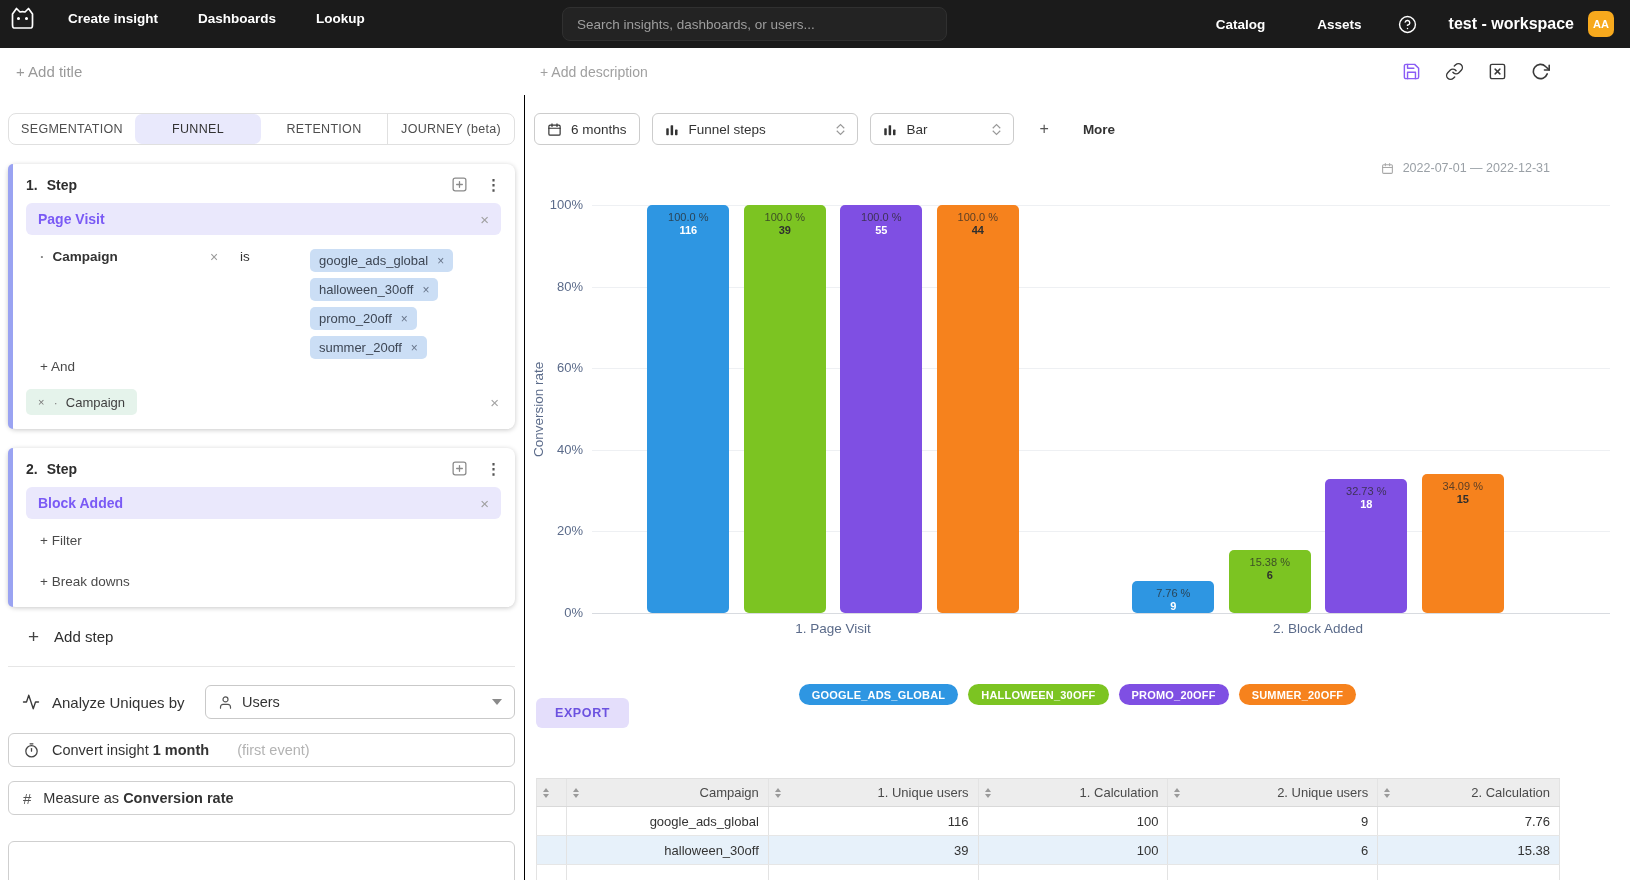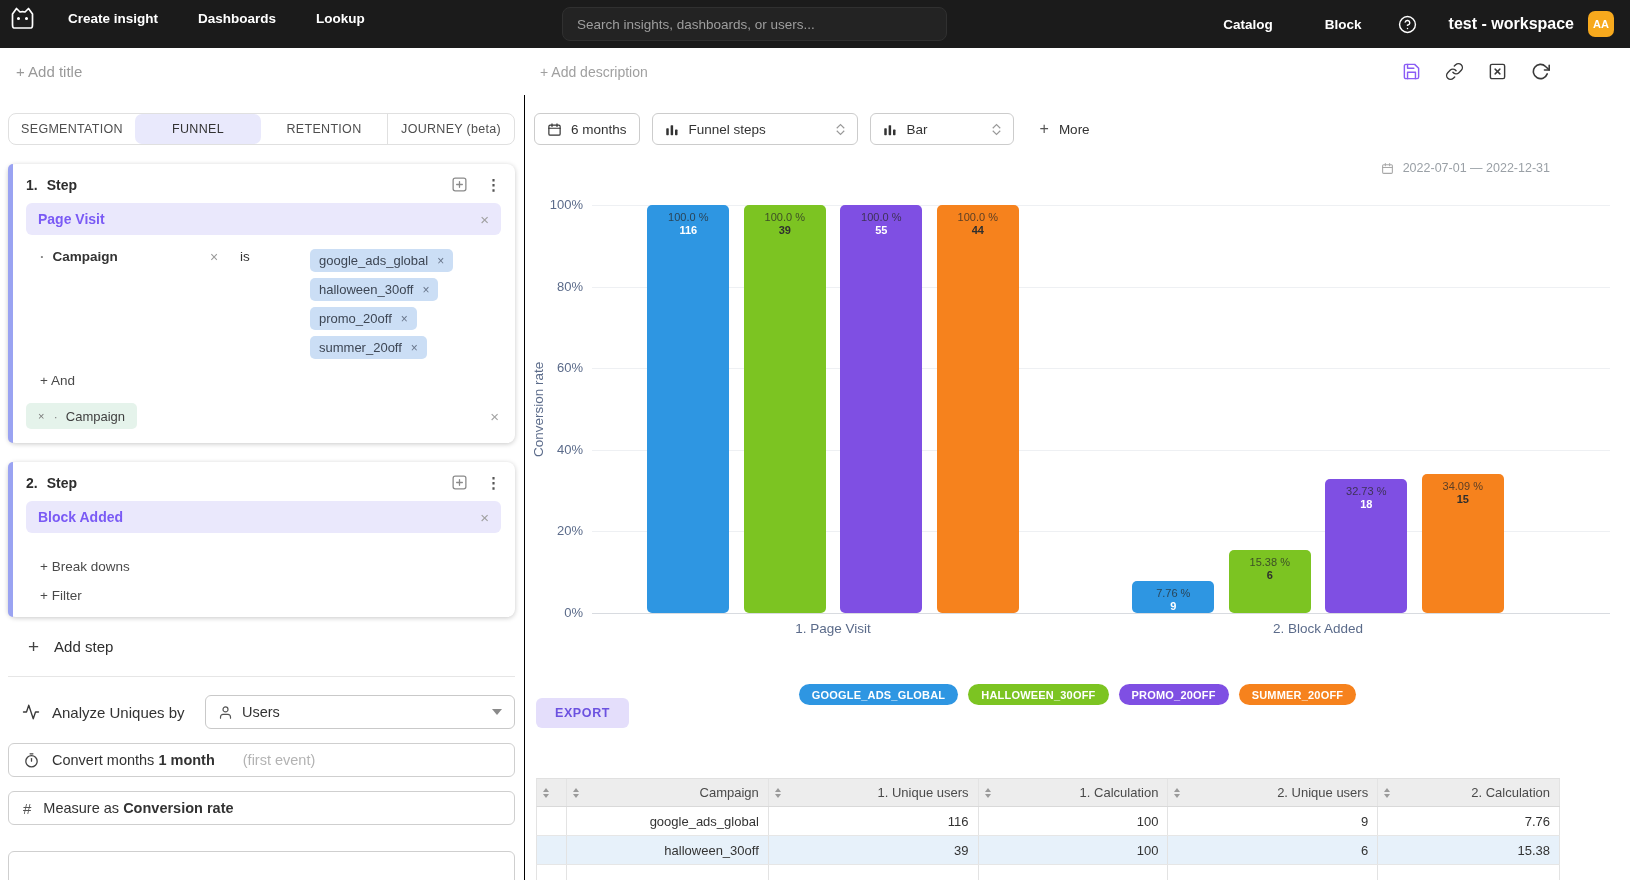--- a/index.html
+++ b/index.html
@@ -56,21 +56,21 @@
   .event-row .x{margin-left:auto;color:#a0a0a0;font-weight:400;font-size:15px;cursor:pointer;}
   .filter-grid{display:grid;grid-template-columns:170px 30px 70px auto;margin-top:14px;padding-left:14px;
                font-size:13.5px;color:#333;align-items:start;}
   .prop{font-weight:700;}
   .bullet{color:#888;margin-right:8px;}
   .gray-x{color:#9a9a9a;font-size:14px;cursor:pointer;}
   .pill-col{display:flex;flex-direction:column;gap:6px;align-items:flex-start;}
   .value-pill{background:#cbdef5;border-radius:5px;height:23px;display:inline-flex;align-items:center;
               padding:0 9px;font-size:13px;color:#3d4654;gap:9px;}
   .value-pill .x{color:#68758a;font-size:12px;cursor:pointer;}
-  .and-label{margin-top:14px;padding-left:14px;color:#4a4a4a;font-size:13.5px;cursor:pointer;}
+  .and-label{padding-left:14px;color:#4a4a4a;font-size:13.5px;cursor:pointer;}
   .breakdown-row{margin-top:15px;display:flex;align-items:center;padding-left:0;}
   .breakdown-pill{background:#e5f3eb;border-radius:5px;height:26px;display:inline-flex;align-items:center;
                   padding:0 12px;gap:9px;font-size:13px;color:#3f3f3f;}
   .breakdown-pill .x{color:#777;font-size:11px;cursor:pointer;}
   .breakdown-row > .x{margin-left:auto;color:#a3a3a3;font-size:15px;margin-right:2px;cursor:pointer;}
   .link-label{margin-top:14px;padding-left:14px;color:#4a4a4a;font-size:13.5px;cursor:pointer;}
   .link-label.second{margin-top:26px;margin-bottom:4px;}
   .add-step{display:flex;align-items:center;gap:15px;margin:20px 0 0 20px;font-size:15px;color:#2e2e2e;cursor:pointer;}
   .add-step .plus{font-size:19px;color:#444;font-weight:400;line-height:1;}
   .panel-divider{height:1px;background:#e6e6e6;margin:20px 0 18px 0;}
@@ -91,21 +91,21 @@
   
   .main{position:absolute;top:95px;left:525px;right:0;bottom:0;overflow:hidden;background:#fff;}
   .controls{position:absolute;top:18px;left:9px;display:flex;align-items:center;gap:12px;}
   .ctrl{height:32px;border:1px solid #ccc;border-radius:6px;background:#fff;display:flex;align-items:center;
         padding:0 12px;font-size:13.5px;color:#333;gap:9px;box-sizing:border-box;cursor:pointer;}
   .ctrl .chevs{margin-left:auto;display:flex;flex-direction:column;gap:1px;color:#999;}
   .ctrl.w-funnel{width:206px;}
   .ctrl.w-type{width:144px;}
   .more-btn{display:flex;align-items:center;gap:10px;margin-left:14px;font-size:13.5px;color:#333;cursor:pointer;}
   .more-btn .plus{color:#555;font-size:16px;}
-  .more-btn .txt{font-weight:400;}
+  .more-btn .txt{font-weight:700;margin-left:24px;}
   .date-range{position:absolute;top:66px;right:80px;display:flex;align-items:center;gap:9px;
               color:#9aa0a6;font-size:12.5px;}
 
   .chart{position:absolute;left:0;top:100px;width:1105px;height:450px;}
   .ylabel{position:absolute;left:6px;top:10px;height:408px;display:flex;align-items:center;justify-content:center;
           writing-mode:vertical-rl;transform:rotate(180deg);color:#5b6b8a;font-size:13.5px;}
   .plot{position:absolute;left:67px;top:10px;width:1018px;height:408px;border-bottom:1px solid #d8dbe0;}
   .gridline{position:absolute;left:0;right:0;height:1px;background:#eef0f3;}
   .ytick{position:absolute;width:56px;text-align:right;font-size:13px;color:#5b6b8a;}
   .bar{position:absolute;border-radius:5px;box-sizing:border-box;}
@@ -149,21 +149,21 @@
         <span class="nav-item">Create insight</span>
         <span class="nav-item">Dashboards</span>
         <span class="nav-item">Lookup</span>
       </div>
     </div>
     <div class="search">
       <input type="text" placeholder="Search insights, dashboards, or users..." style="">
     </div>
     <div class="nav-right">
       <span class="nav-item catalog">Catalog</span>
-      <span class="nav-item assets">Block</span>
+      <span class="nav-item assets">Assets</span>
       <span class="help-icon">
         <svg width="19" height="19" viewBox="0 0 24 24" fill="none" stroke="currentColor" stroke-width="1.8" stroke-linecap="round">
           <circle cx="12" cy="12" r="10"></circle>
             <path d="M9.09 9a3 3 0 0 1 5.83 1c0 2-3 3-3 3"></path>
             <line x1="12" y1="17" x2="12.01" y2="17"></line>
         </svg>
       </span>
       <span class="workspace">test - workspace</span>
       <span class="avatar">AA</span>
     </div>
@@ -275,22 +275,22 @@
                 <line x1="8" y1="12" x2="16" y2="12"></line>
             </svg>
           </span>
           <span class="kebab">⋮</span>
         </span>
       </div>
       <div class="event-row">
         <span>Block Added</span>
         <span class="x">×</span>
       </div>
+      <div class="link-label">+ Filter</div>
       <div class="link-label second">+ Break downs</div>
-      <div class="link-label">+ Filter</div>
     </div>
 
     <div class="add-step">
       <span class="plus">+</span>
       <span>Add step</span>
     </div>
 
     <div class="panel-divider"></div>
 
     <div class="analyze-row">
@@ -313,21 +313,21 @@
     </div>
 
     <div class="option-box">
       <span>
         <svg width="17" height="17" viewBox="0 0 24 24" fill="none" stroke="#444" stroke-width="1.8" stroke-linecap="round">
           <circle cx="12" cy="13" r="8"></circle>
             <line x1="12" y1="13" x2="12" y2="9.2"></line>
             <line x1="10" y1="2.5" x2="14" y2="2.5"></line>
         </svg>
       </span>
-      <span><span>Convert months</span>&nbsp;<b>1 month</b></span>
+      <span><span>Convert insight</span>&nbsp;<b>1 month</b></span>
       <span class="muted">(first event)</span>
     </div>
 
     <div class="option-box">
       <span class="hash">#</span>
       <span><span>Measure as</span>&nbsp;<b>Conversion rate</b></span>
     </div>
 
     <div class="partial-box"></div>
   </div>

